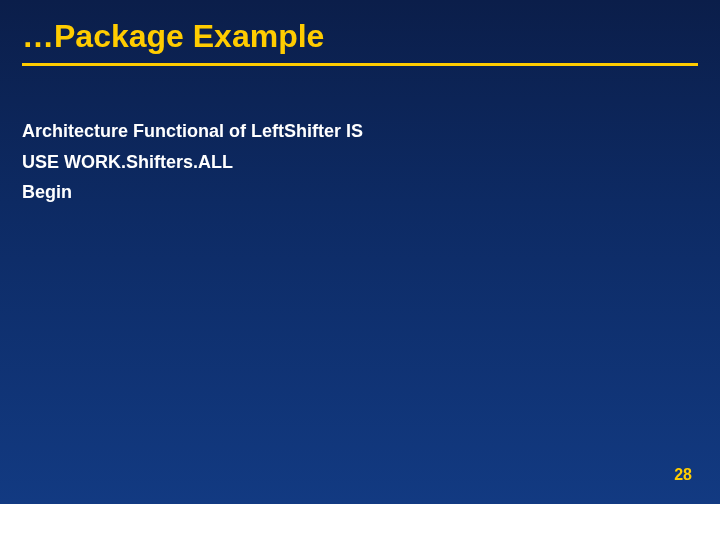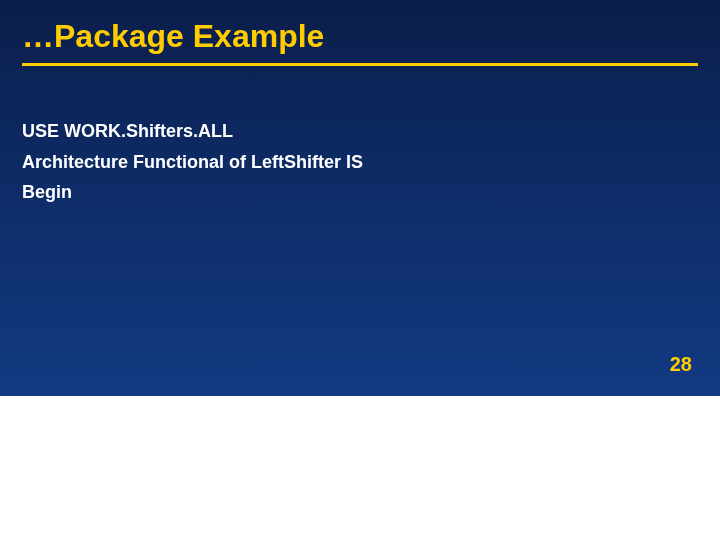--- a/index.html
+++ b/index.html
@@ -5,21 +5,21 @@
   html, body {
     margin: 0;
     padding: 0;
     width: 720px;
     height: 540px;
     overflow: hidden;
     font-family: Arial, Helvetica, sans-serif;
   }
   .slide {
     width: 720px;
-    height: 396px;
+    height: 504px;
     background: linear-gradient(to bottom, #0b1e4a 0%, #0d2a63 40%, #123a82 100%);
     position: relative;
     box-sizing: border-box;
   }
   .title {
     color: #ffcc00;
     font-size: 32px;
     font-weight: bold;
     padding: 18px 0 8px 22px;
   }
@@ -36,29 +36,29 @@
     line-height: 1.7;
   }
   .indent {
     padding-left: 26px;
   }
   .pagenum {
     position: absolute;
     right: 28px;
     bottom: 20px;
     color: #ffcc00;
-    font-size: 20px;
+    font-size: 16px;
     font-weight: bold;
   }
 </style>
 </head>
 <body>
 
 <div class="slide">
   <div class="title">…Package Example</div>
   <hr class="rule">
   <div class="body">
+    <div>Architecture Functional of LeftShifter IS</div>
     <div>USE WORK.Shifters.ALL</div>
-    <div>Architecture Functional of LeftShifter IS</div>
     <div>Begin</div>
   </div>
   <div class="pagenum">28</div>
 </div>
 
 </body></html>

